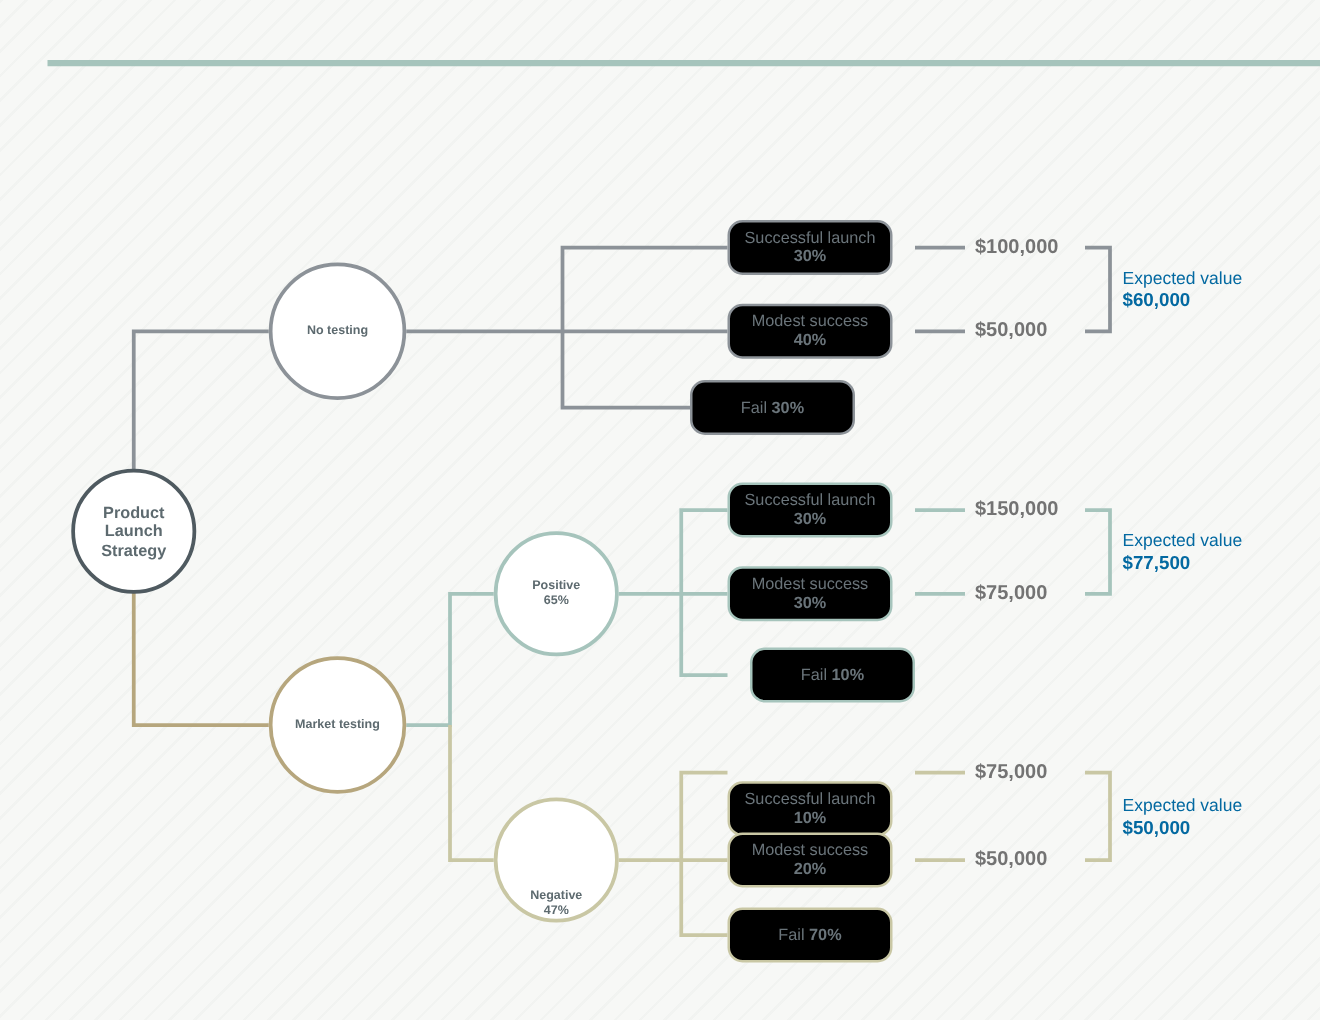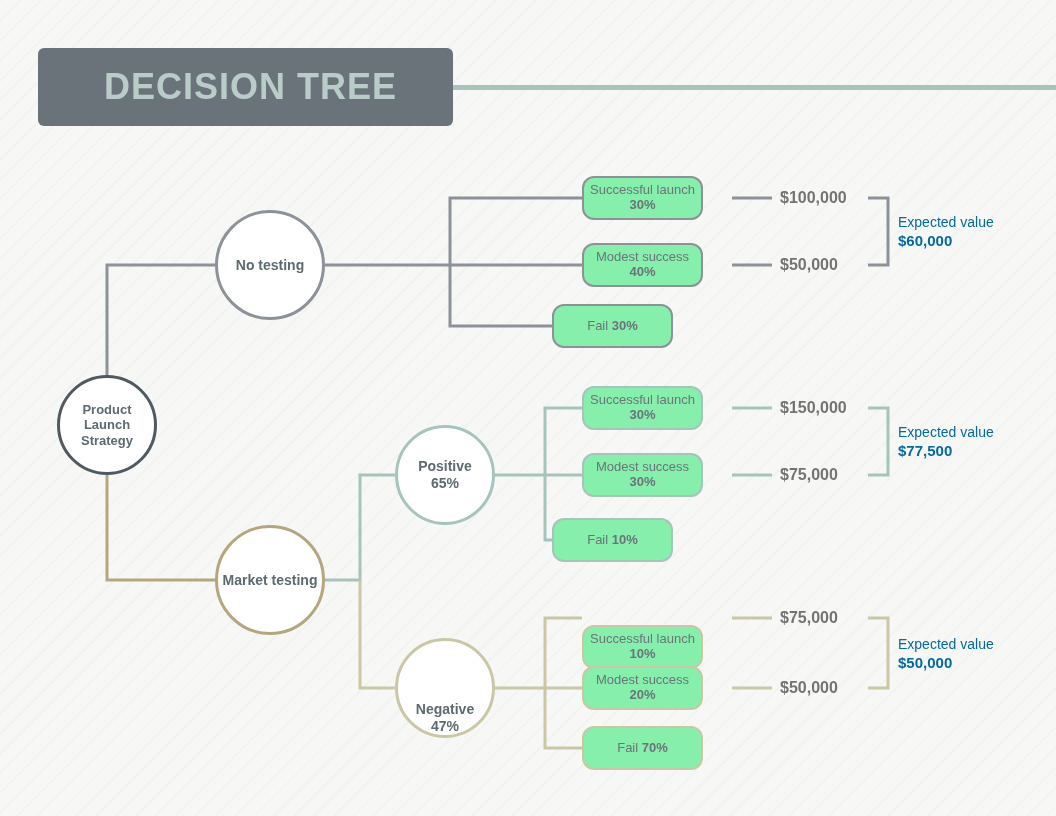--- a/index.html
+++ b/index.html
@@ -43,35 +43,35 @@
   .node-circle {
     position: absolute;
     border-radius: 50%;
     background: #fff;
     display: flex;
     align-items: center;
     justify-content: center;
     text-align: center;
     color: #5d6a6f;
     font-weight: 700;
-    font-size: 14px;
+    font-size: 10px;
     line-height: 1.2;
   }
   .node-circle.root { border: 3px solid #4f5a60; }
   .node-circle.gray { border: 3px solid #8c9298; }
   .node-circle.tan  { border: 3px solid #b6a67d; }
   .node-circle.teal { border: 3px solid #a6c4bc; }
   .node-circle.olive{ border: 3px solid #c9c7a4; }
   .node-circle .pct { font-weight: 700; }
   .pill {
     position: absolute;
-    width: 121px;
+    width: 132px;
     height: 44px;
     border-radius: 12px;
-    background: #86efac;
+    background: #000000;
     display: flex;
     align-items: center;
     justify-content: center;
     text-align: center;
     color: #6a747a;
     font-size: 13px;
     line-height: 1.15;
     padding: 4px 6px;
   }
   .pill.gray  { border: 2px solid #8c9298; }
@@ -90,23 +90,20 @@
     color: #0369a1;
     font-size: 14px;
     line-height: 1.25;
   }
   .ev .b { font-weight: 700; font-size: 15px; }
 </style>
 </head>
 <body>
 
 <div class="title-bar">
-  <div class="title-box">
-    <h1>DECISION TREE</h1>
-  </div>
   <div class="title-line"></div>
 </div>
 
 <svg class="svg-wrap" width="1056" height="816">
 
   <path d="M107,425 L107,265 L215,265" fill="none" stroke="#8c9298" stroke-width="3"></path>
   <path d="M107,425 L107,580 L215,580" fill="none" stroke="#b6a67d" stroke-width="3"></path>
 
   <path d="M325,265 L450,265 L450,198 L582,198" fill="none" stroke="#8c9298" stroke-width="3"></path>
   <path d="M450,265 L582,265" fill="none" stroke="#8c9298" stroke-width="3"></path>
@@ -176,21 +173,21 @@
   <div>Expected value</div>
   <div class="b">$60,000</div>
 </div>
 
 <div class="pill teal" style="left:582px;top:386px;">
   <div><span>Successful launch</span> <span class="b">30%</span></div>
 </div>
 <div class="pill teal" style="left:582px;top:453px;">
   <div><span>Modest success</span> <span class="b">30%</span></div>
 </div>
-<div class="pill teal" style="left:552px;top:518px;">
+<div class="pill teal" style="left:600px;top:518px;">
   <div><span>Fail</span> <span class="b">10%</span></div>
 </div>
 <div class="val" style="left:780px;top:399px;">$150,000</div>
 <div class="val" style="left:780px;top:466px;">$75,000</div>
 <div class="ev" style="left:898px;top:424px;">
   <div>Expected value</div>
   <div class="b">$77,500</div>
 </div>
 
 <div class="pill olive" style="left:582px;top:596px;margin-top:29px;">

